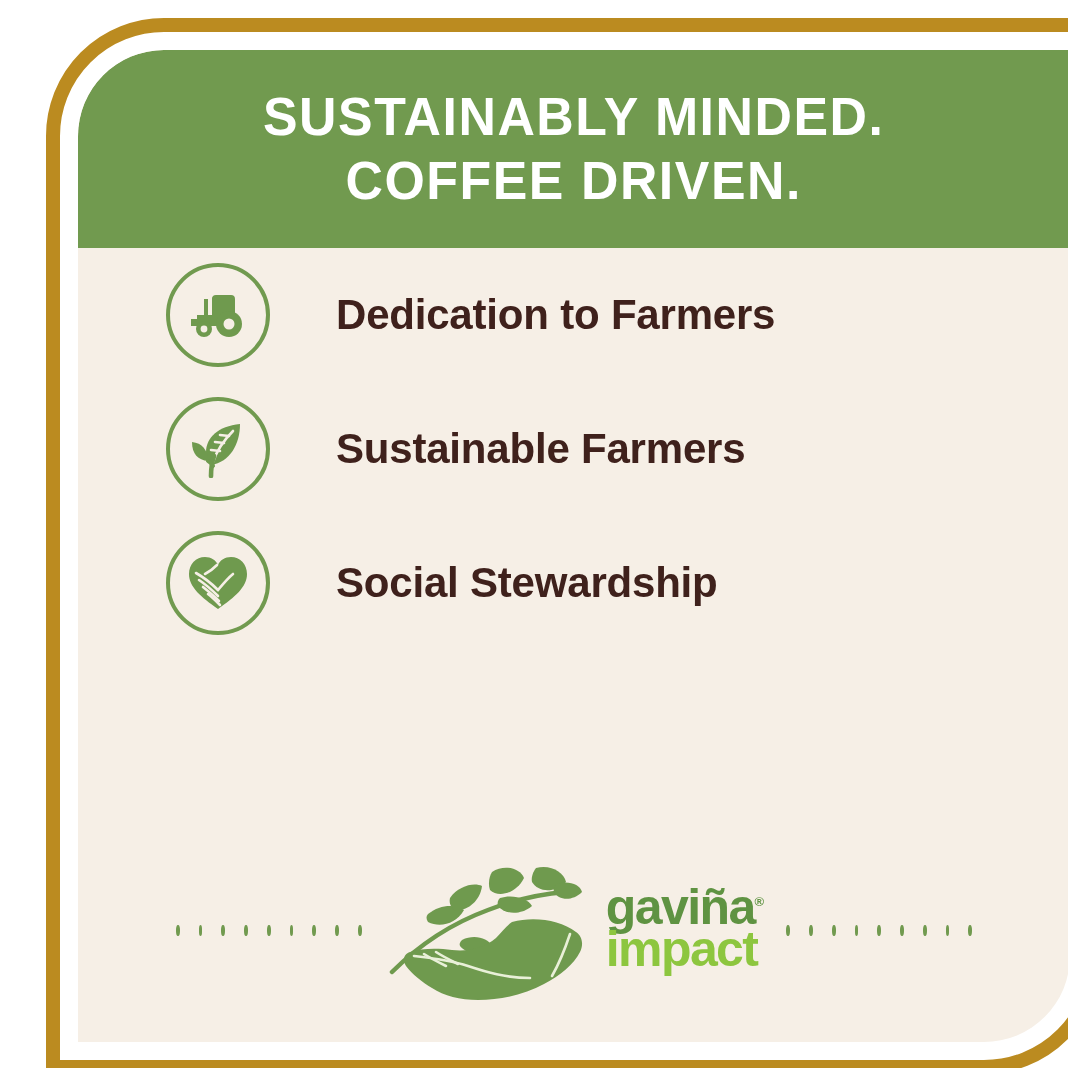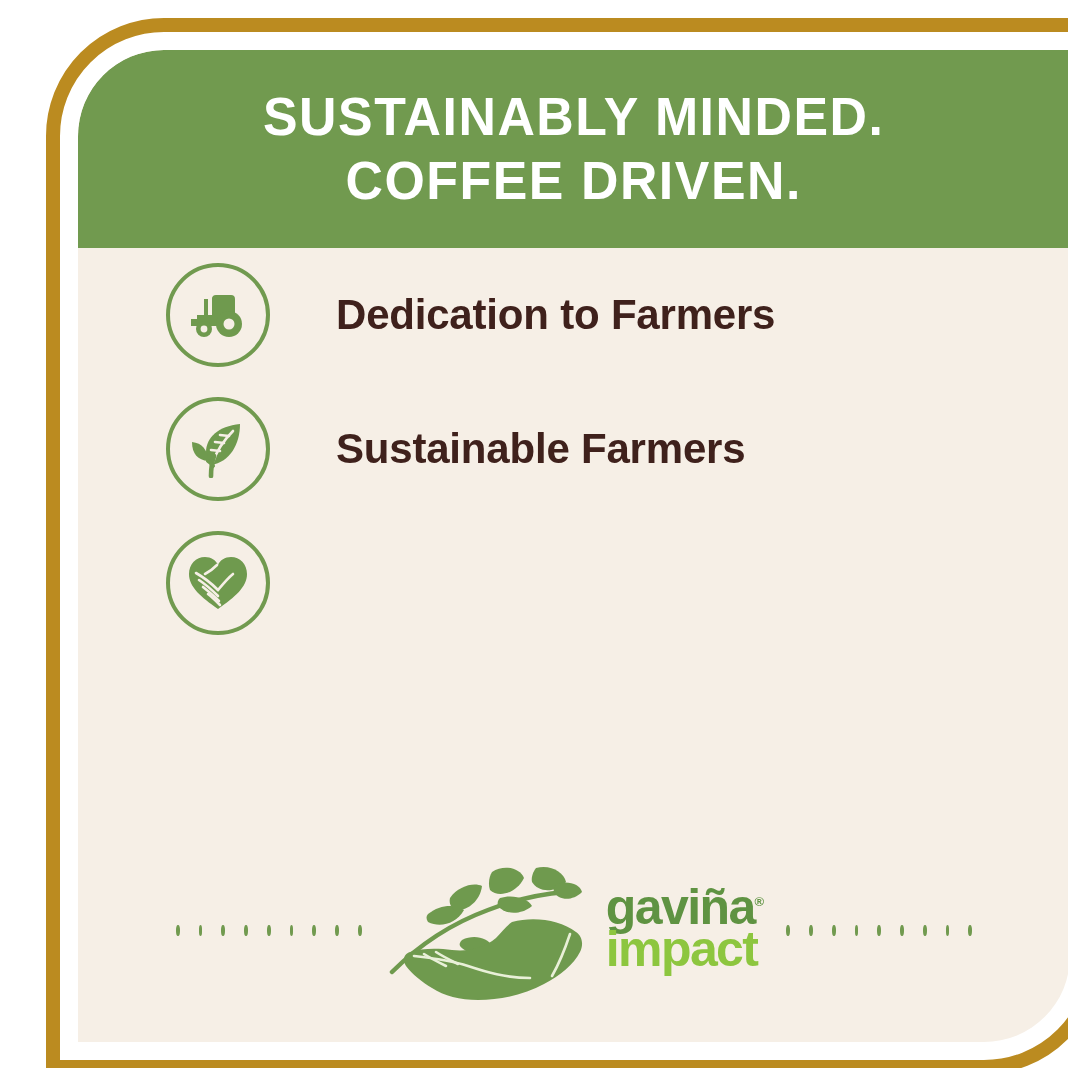--- a/index.html
+++ b/index.html
@@ -232,20 +232,21 @@
             <g stroke="#f6efe6" stroke-width="2.6" fill="none" stroke-linecap="round">
               <path d="M9 18 C16 22 24 28 31 35"></path>
               <path d="M12 25 C18 29 25 35 31 41"></path>
               <path d="M16 32 C21 36 27 41 32 46"></path>
               <path d="M21 39 C25 42 29 46 33 50"></path>
               <path d="M30 10 C26 14 22 17 18 19"></path>
               <path d="M31 35 C36 29 41 23 46 19"></path>
             </g>
           </svg>
         </div>
+        <div class="feature-label">Social Stewardship</div>
       </div>
     </div>
 
     <div class="footer">
 
       <div class="dot-run left">
         <span class="dot"></span>
         <span class="dot"></span>
         <span class="dot"></span>
         <span class="dot"></span>

